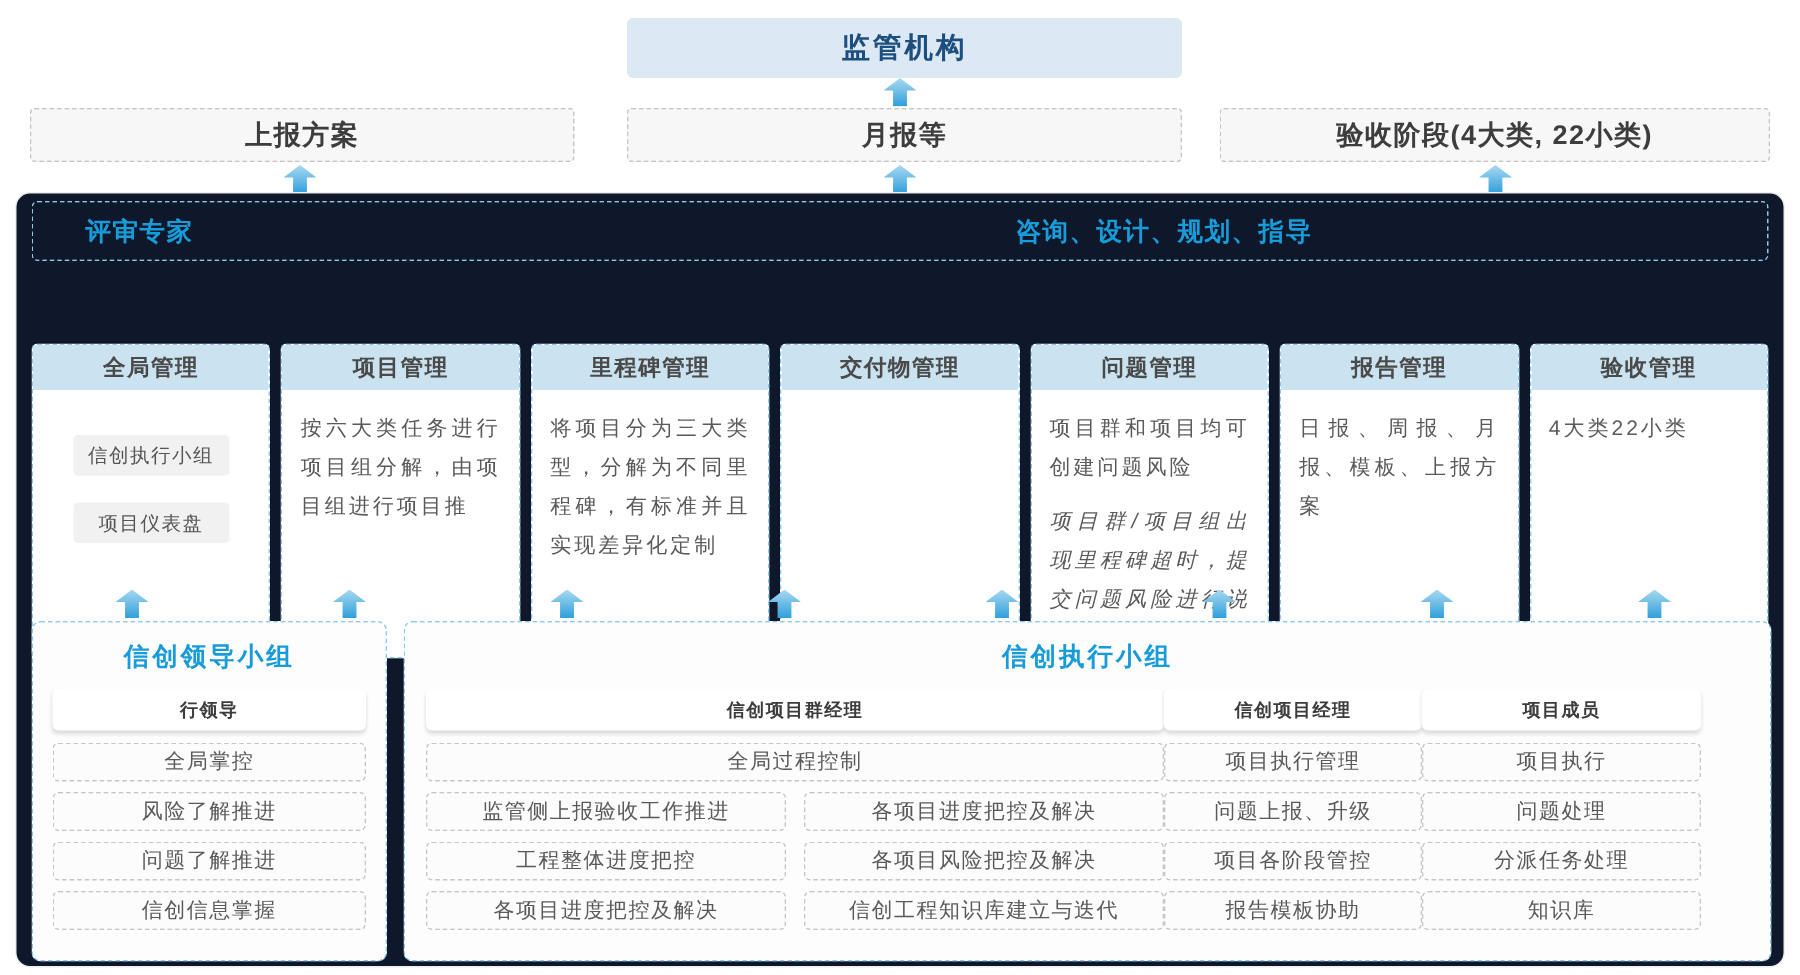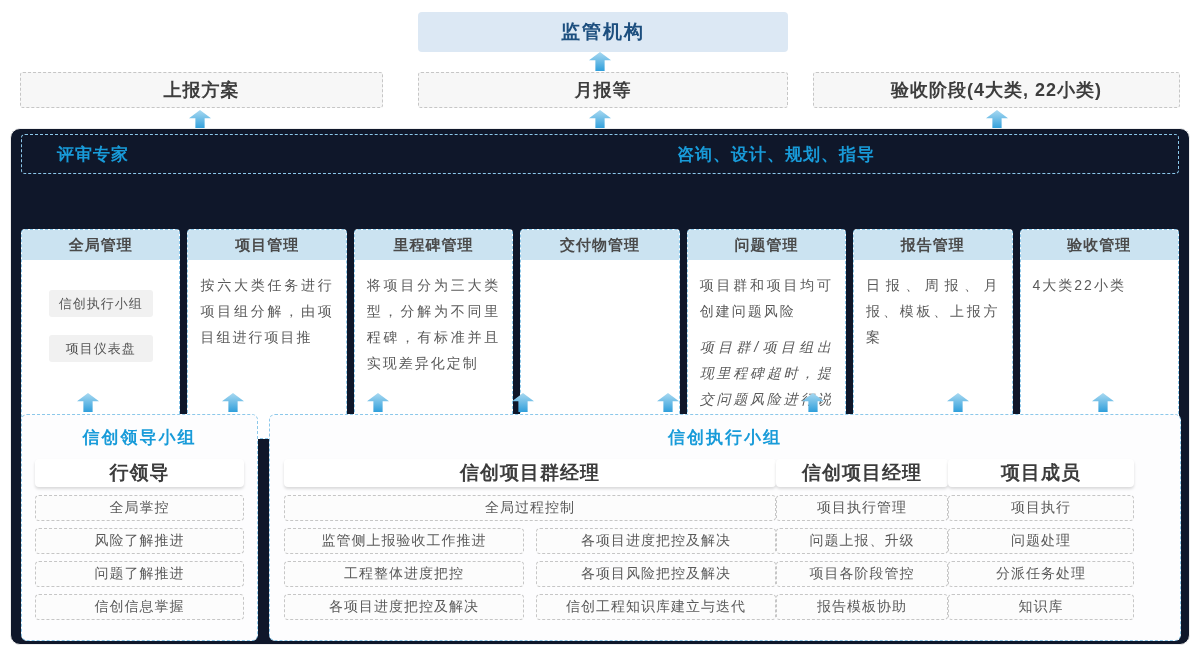--- a/index.html
+++ b/index.html
@@ -94,21 +94,21 @@
   .leadership { left: 10px; width: 237px; padding: 0 13px; }
   .execution  { left: 258px; width: 912px; padding: 0 14px; }
   .group-title {
     height: 44px; display: flex; align-items: center; justify-content: center;
     font-size: 17px; font-weight: 700; color: #189bd9; letter-spacing: 2px;
   }
   .role-box {
     height: 28px; background: #ffffff; border-radius: 4px;
     box-shadow: 0 2px 3px rgba(0,0,0,0.14);
     display: flex; align-items: center; justify-content: center;
-    font-size: 19px; font-weight: 700; color: #3c3c3c; letter-spacing: 1px;
+    font-size: 12px; font-weight: 700; color: #3c3c3c; letter-spacing: 1px;
     margin-bottom: 8px;
   }
   .item-box {
     height: 26px; background: #fcfcfc;
     border: 1px dashed #c6c6c6; border-radius: 4px;
     display: flex; align-items: center; justify-content: center;
     font-size: 14px; color: #5a5a5a; letter-spacing: 1px;
     margin-bottom: 7px;
   }
   .exec-grid { display: flex; }

